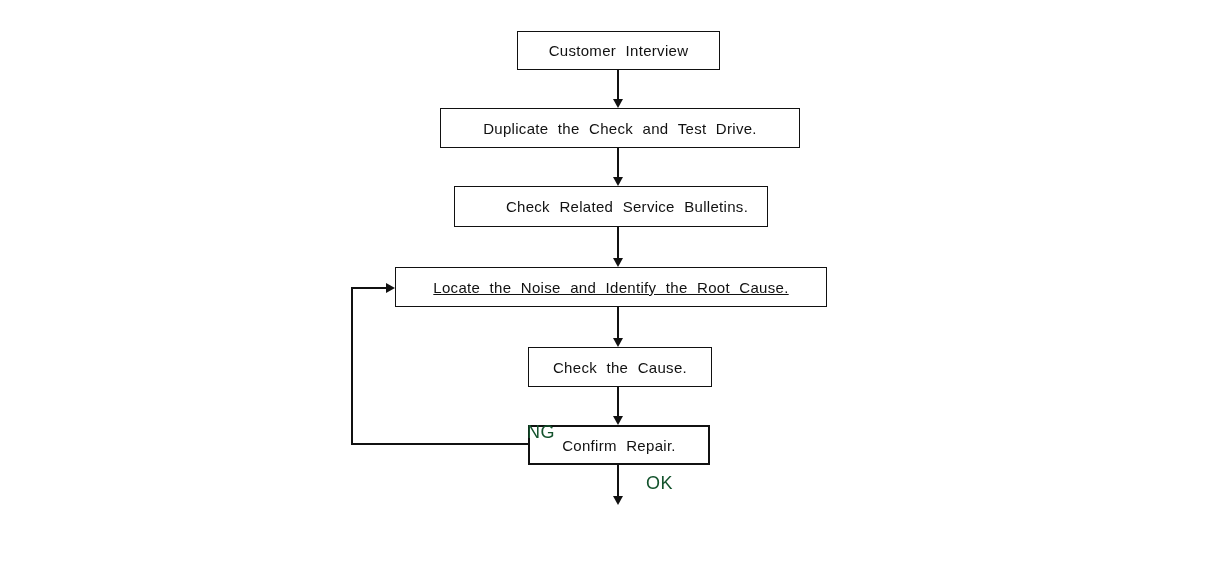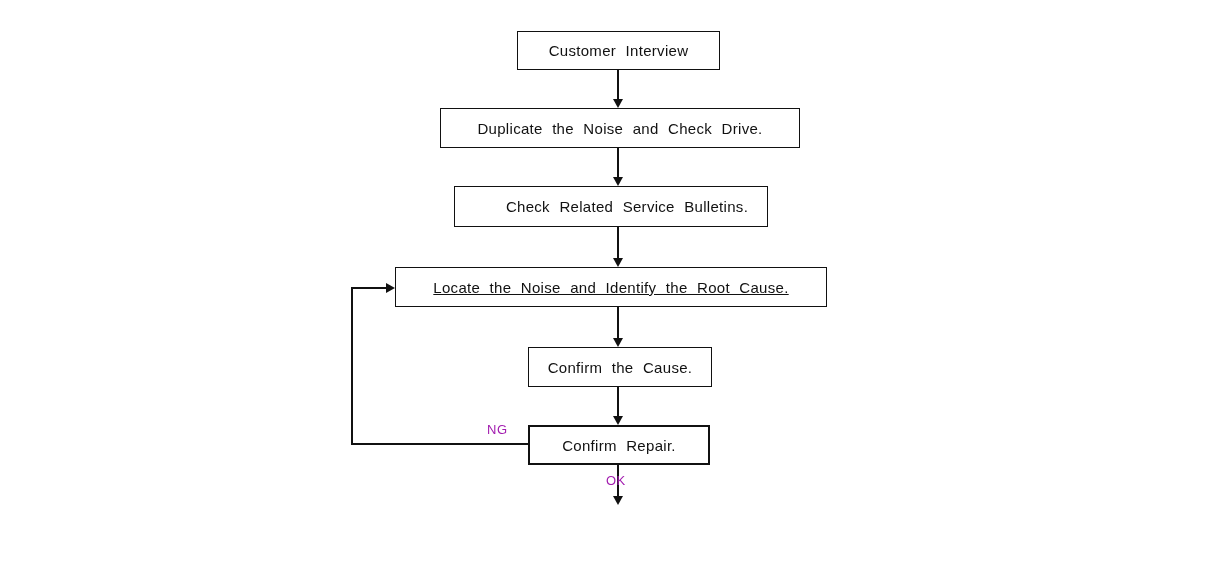--- a/index.html
+++ b/index.html
@@ -76,37 +76,38 @@
   #a6-head { left: 613px; top: 496px; }
 
   
   #loop-bottom { left: 351px; top: 443px; width: 177px; }
   #loop-vert   { left: 351px; top: 287px; height: 158px; }
   #loop-top    { left: 351px; top: 287px; width: 36px; }
   #loop-head   { left: 386px; top: 283px; }
 
   .edge-label {
     position: absolute;
-    color: #a21caf;
-    font-size: 13px;
+    color: #14532d;
+    font-size: 18px;
     letter-spacing: 0.5px;
+    margin-left: 40px;
   }
   #lbl-ng { left: 487px; top: 422px; }
   #lbl-ok { left: 606px; top: 473px; }
 </style>
 </head>
 <body>
 
 <div class="canvas">
 
   <div class="node" id="n1">Customer Interview</div>
-  <div class="node" id="n2">Duplicate the Noise and Check Drive.</div>
+  <div class="node" id="n2">Duplicate the Check and Test Drive.</div>
   <div class="node" id="n3">Check Related Service Bulletins.</div>
   <div class="node" id="n4">Locate the Noise and Identify the Root Cause.</div>
-  <div class="node" id="n5">Confirm the Cause.</div>
+  <div class="node" id="n5">Check the Cause.</div>
   <div class="node" id="n6">Confirm Repair.</div>
 
   <div class="vline" id="a1-line"></div>
   <div class="ahead-down" id="a1-head"></div>
 
   <div class="vline" id="a2-line"></div>
   <div class="ahead-down" id="a2-head"></div>
 
   <div class="vline" id="a3-line"></div>
   <div class="ahead-down" id="a3-head"></div>

